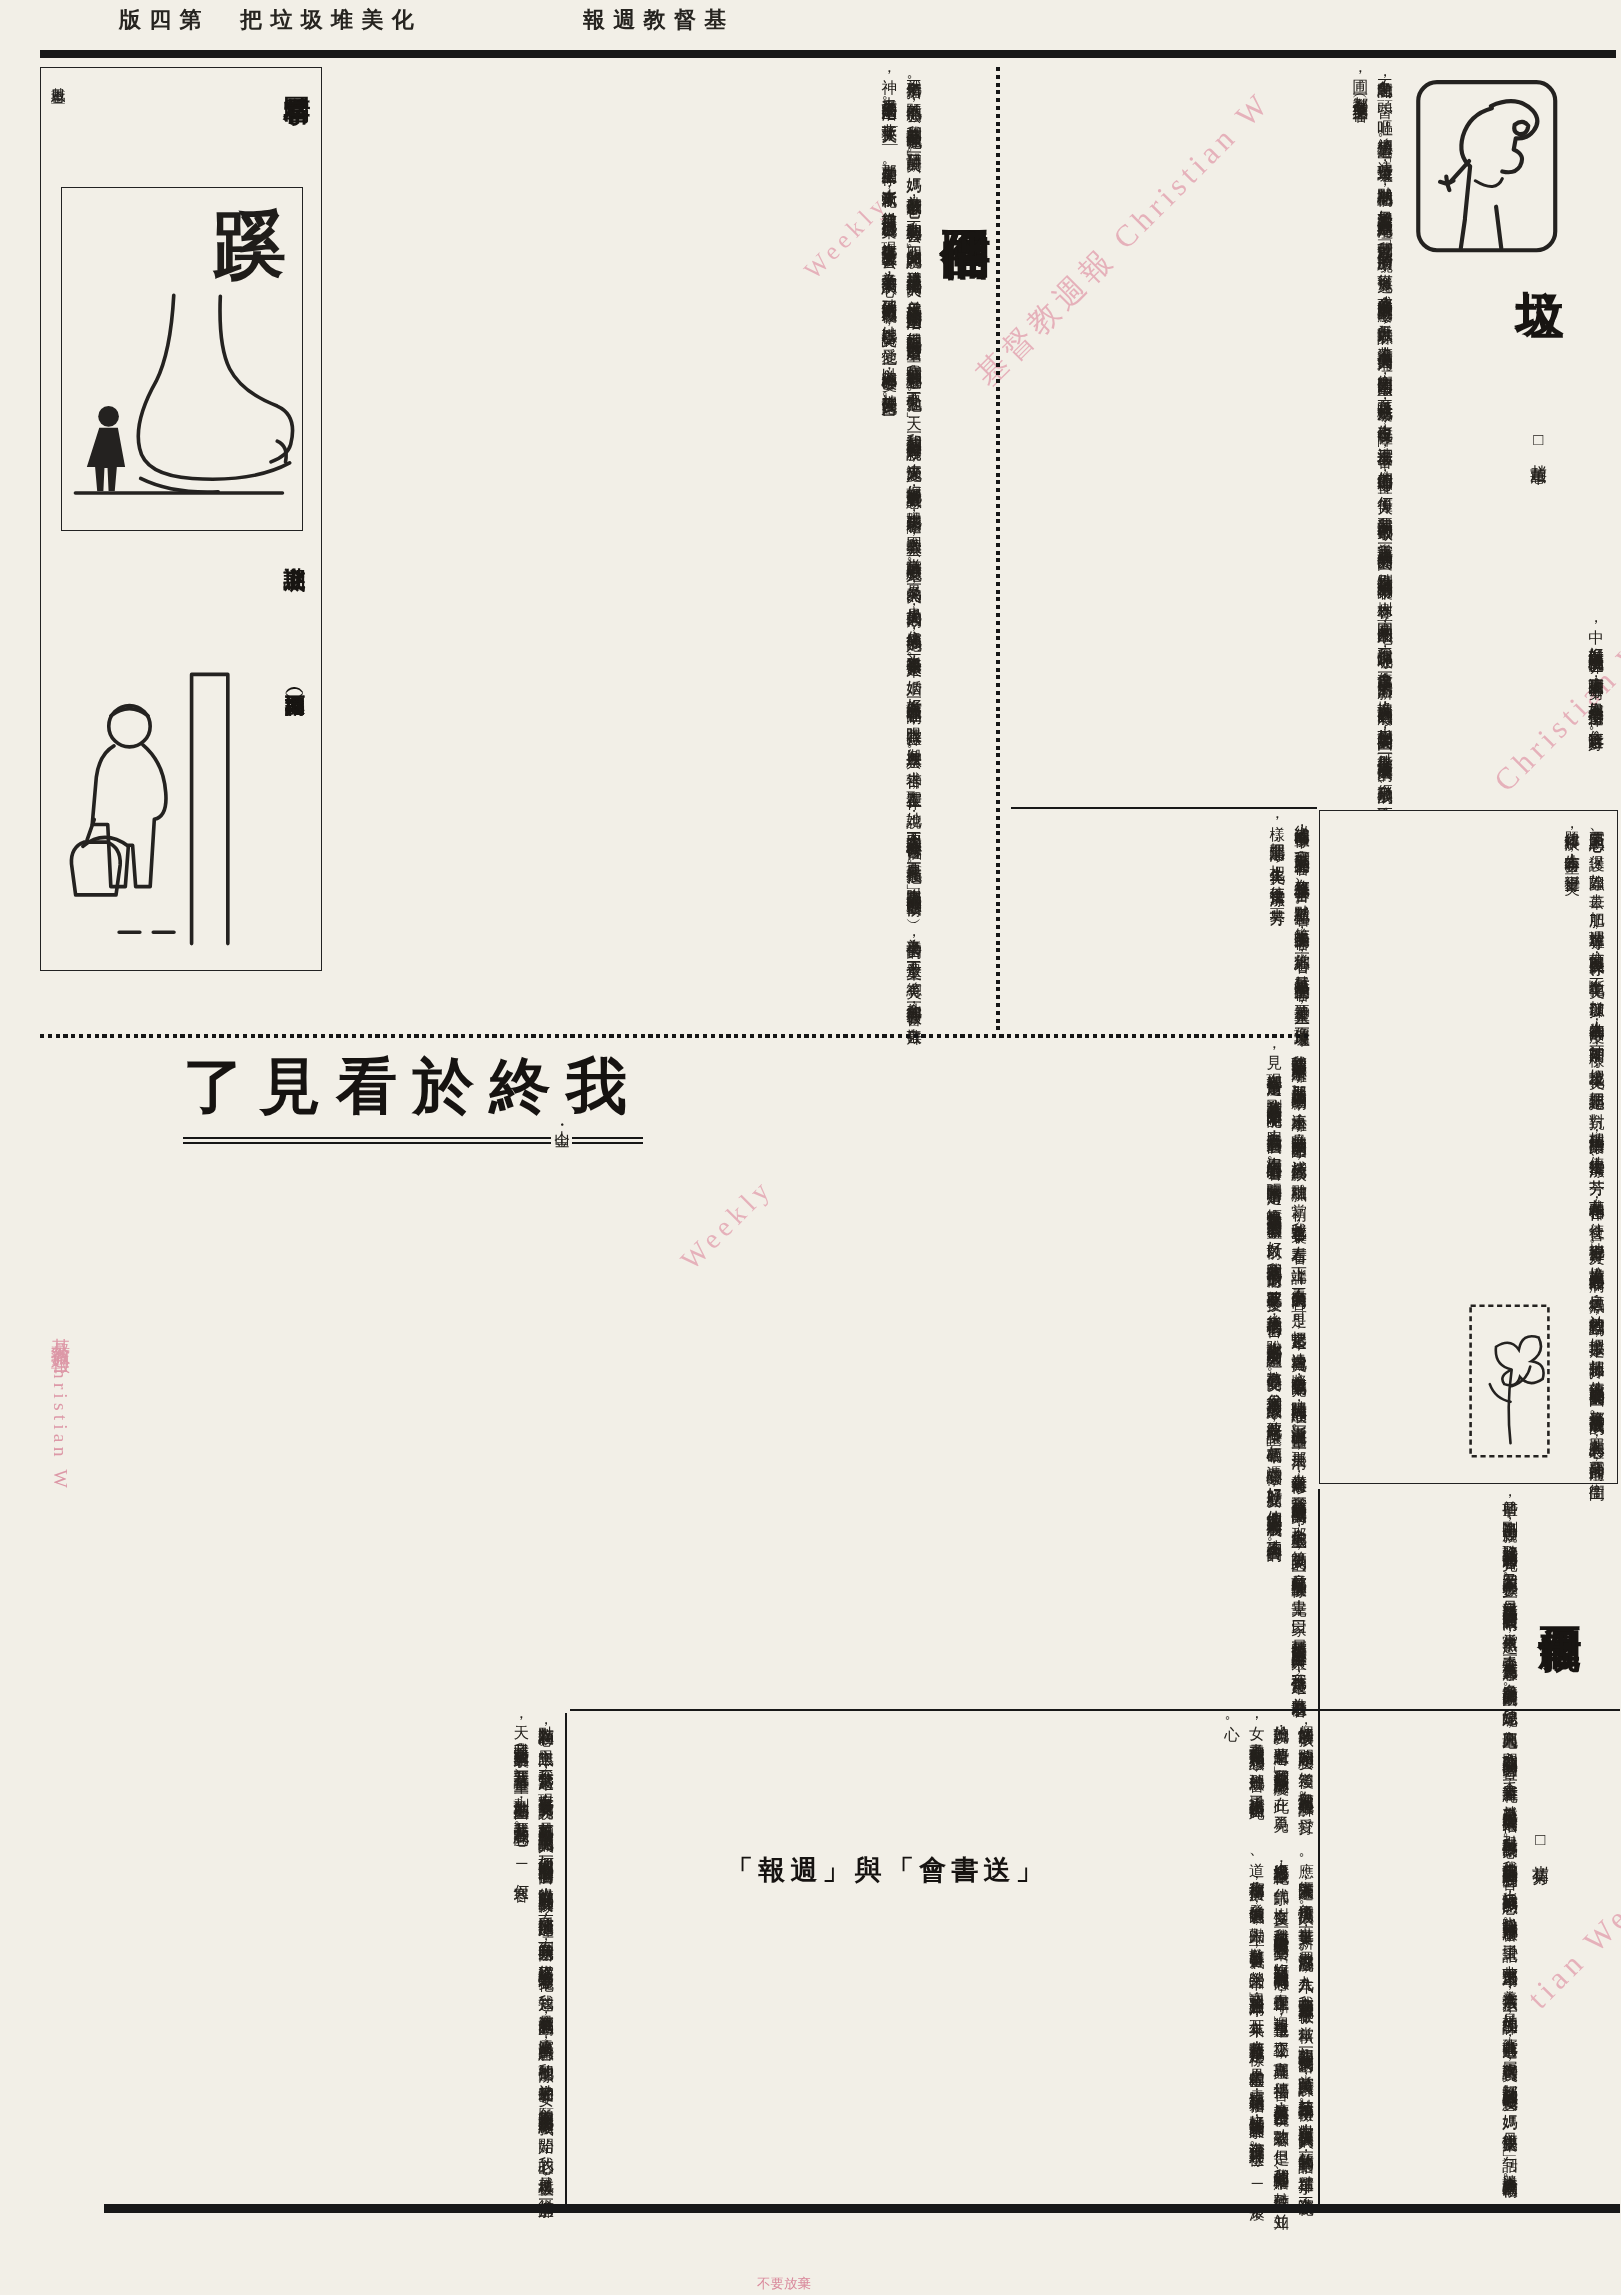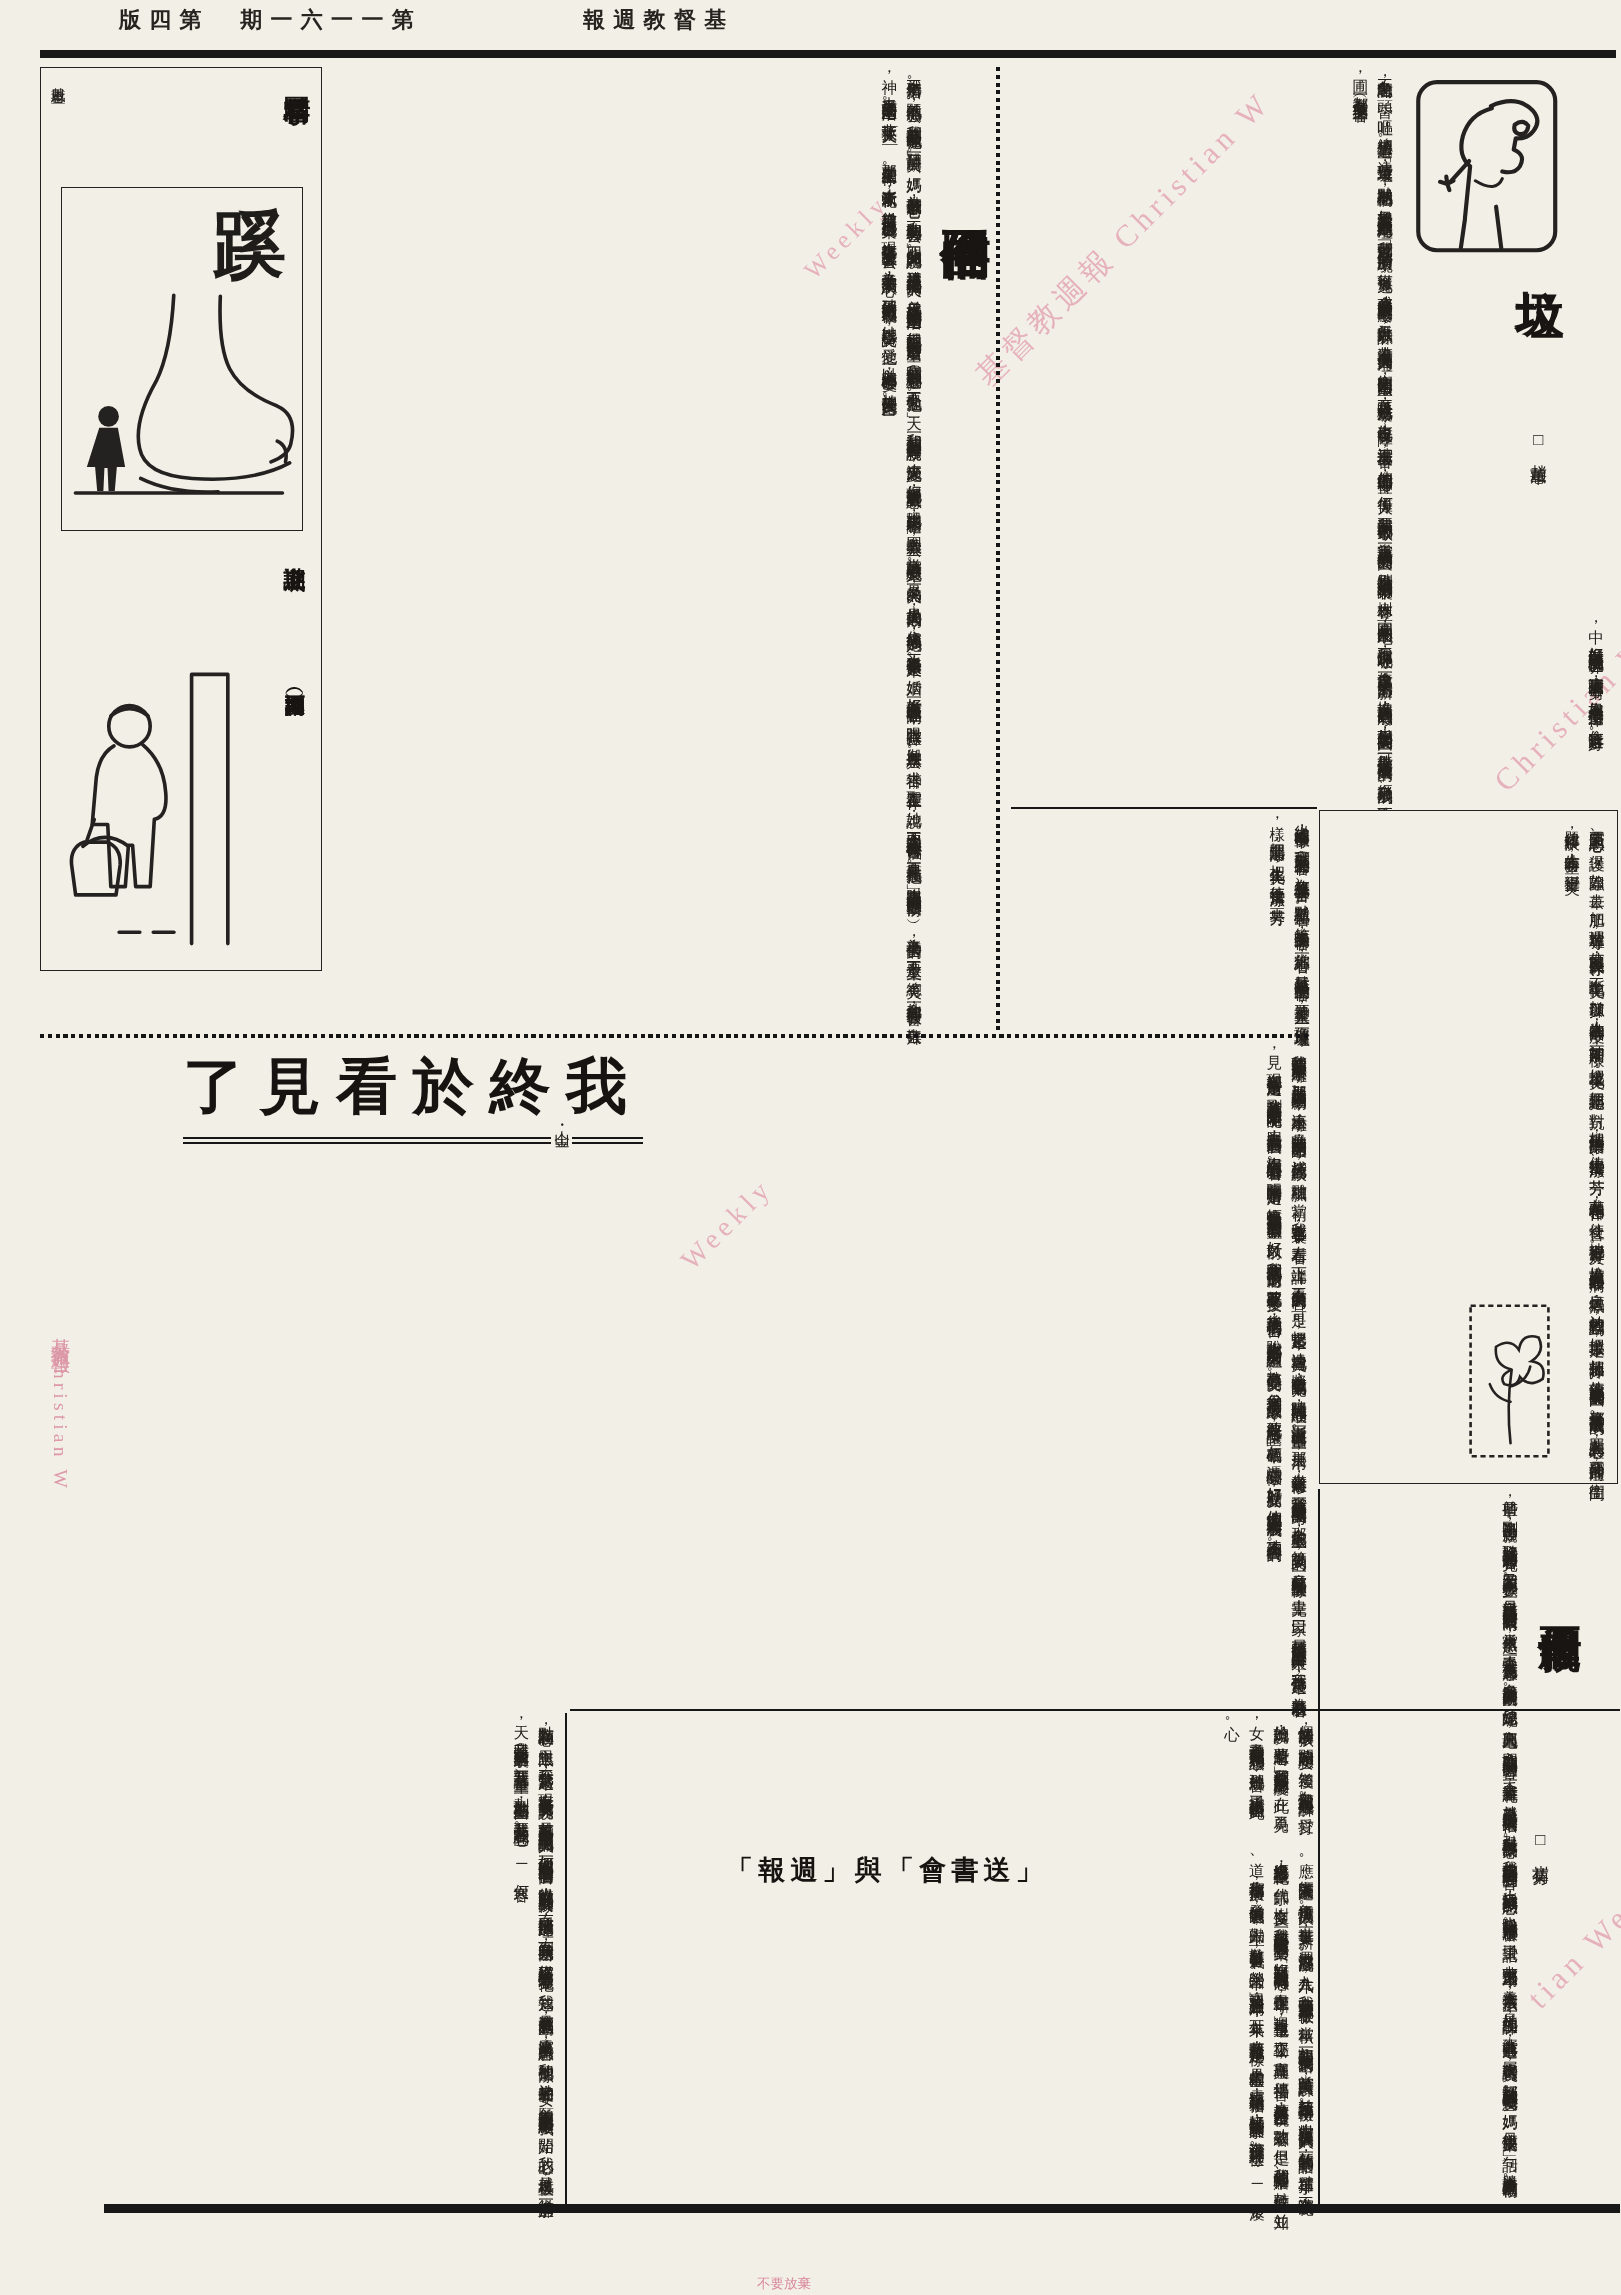--- a/index.html
+++ b/index.html
@@ -21,21 +21,21 @@
   .wm{color:#dc7f97;opacity:.55;font-family:"Liberation Serif",serif;white-space:nowrap;pointer-events:none;}
   .wm-diag{transform:rotate(-45deg);font-size:31px;letter-spacing:5.2px;}
   .wm-vert{writing-mode:vertical-rl;text-orientation:mixed;font-size:23px;letter-spacing:4.1px;color:#cf5f7d;opacity:.6;}
   svg{display:block;}
 </style>
 </head>
 <body>
 
 <div class="page">
 
-  <div class="abs masthead" style="left:119px;top:5.2px;">版四第　期一六一一第</div>
+  <div class="abs masthead" style="left:119px;top:5.2px;">版四第　把垃圾堆美化</div>
   <div class="abs masthead" style="left:583px;top:5.2px;">報週教督基</div>
   <div class="abs rule" style="left:40px;top:50px;width:1576px;height:8.3px;"></div>
 
   <div class="abs wm wm-diag" style="left:923px;top:218px;">基督教週報 Christian W</div>
   <div class="abs wm wm-diag" style="left:793px;top:223px;font-size:25px;">Weekly</div>
   <div class="abs wm wm-diag" style="left:1467px;top:689px;">Christian We</div>
   <div class="abs wm wm-vert" style="left:50px;top:321px;height:778px;">基督教週報 Christian Weekly</div>
   <div class="abs wm wm-diag" style="left:669px;top:1208px;font-size:28px;">Weekly</div>
   <div class="abs wm wm-diag" style="left:1514px;top:1939px;">tian We</div>
   <div class="abs wm wm-vert" style="left:48px;top:1322px;height:726px;font-size:19.7px;">基督教週報 Christian W</div>

